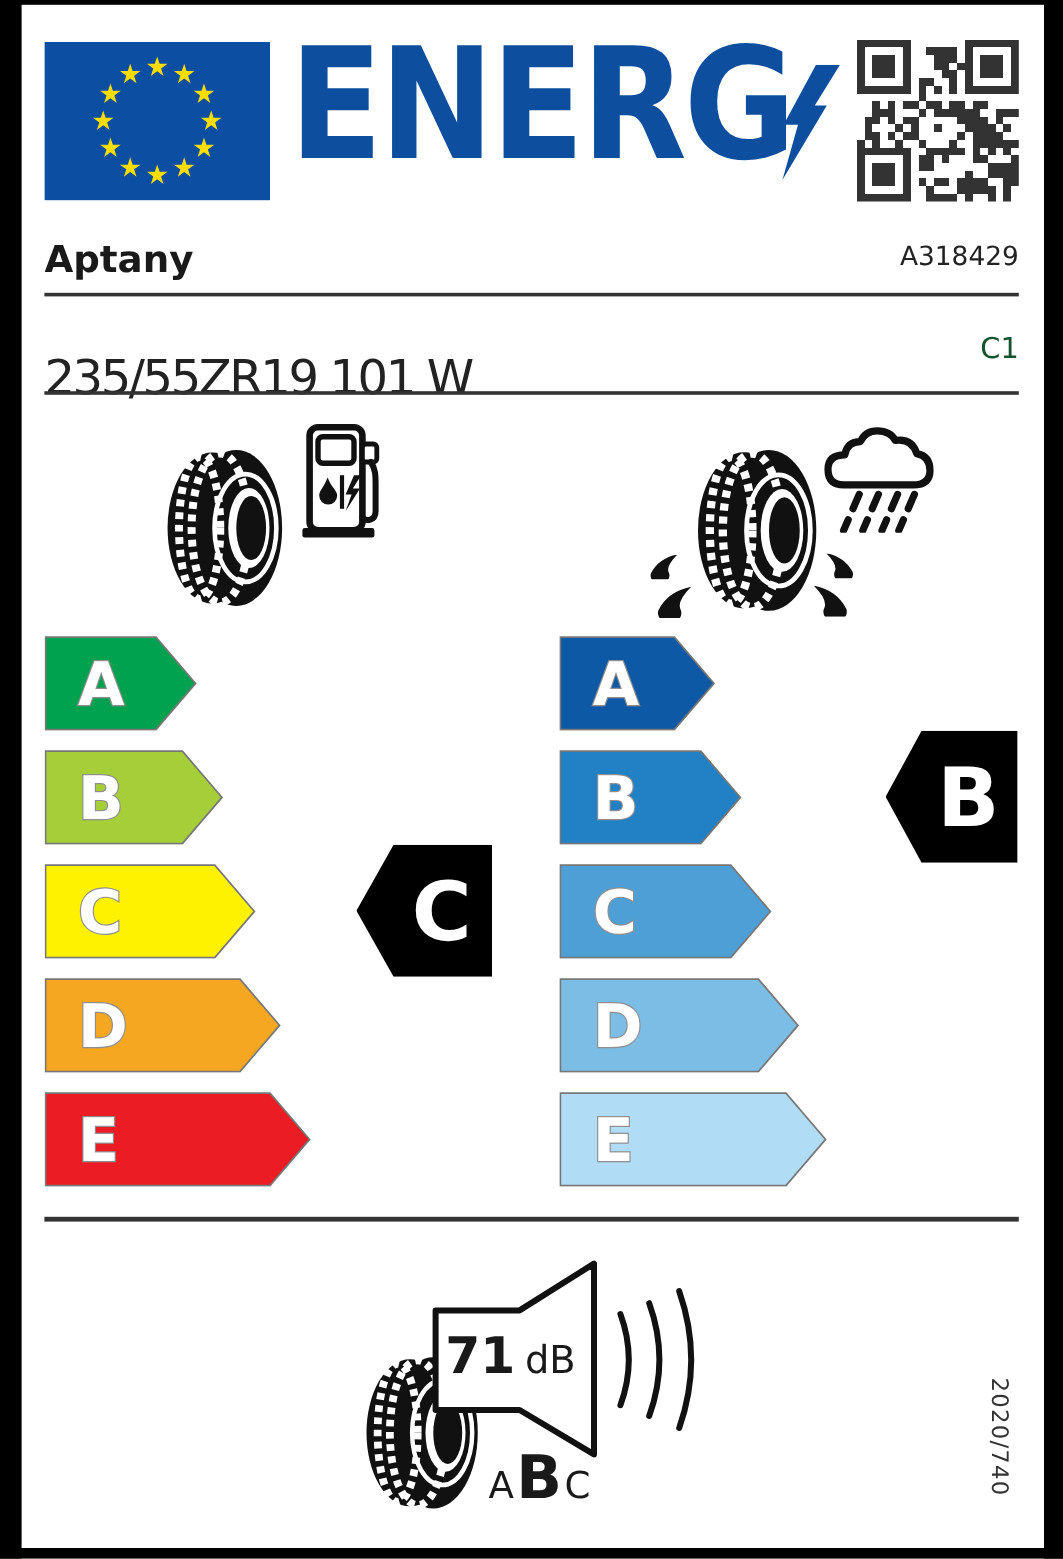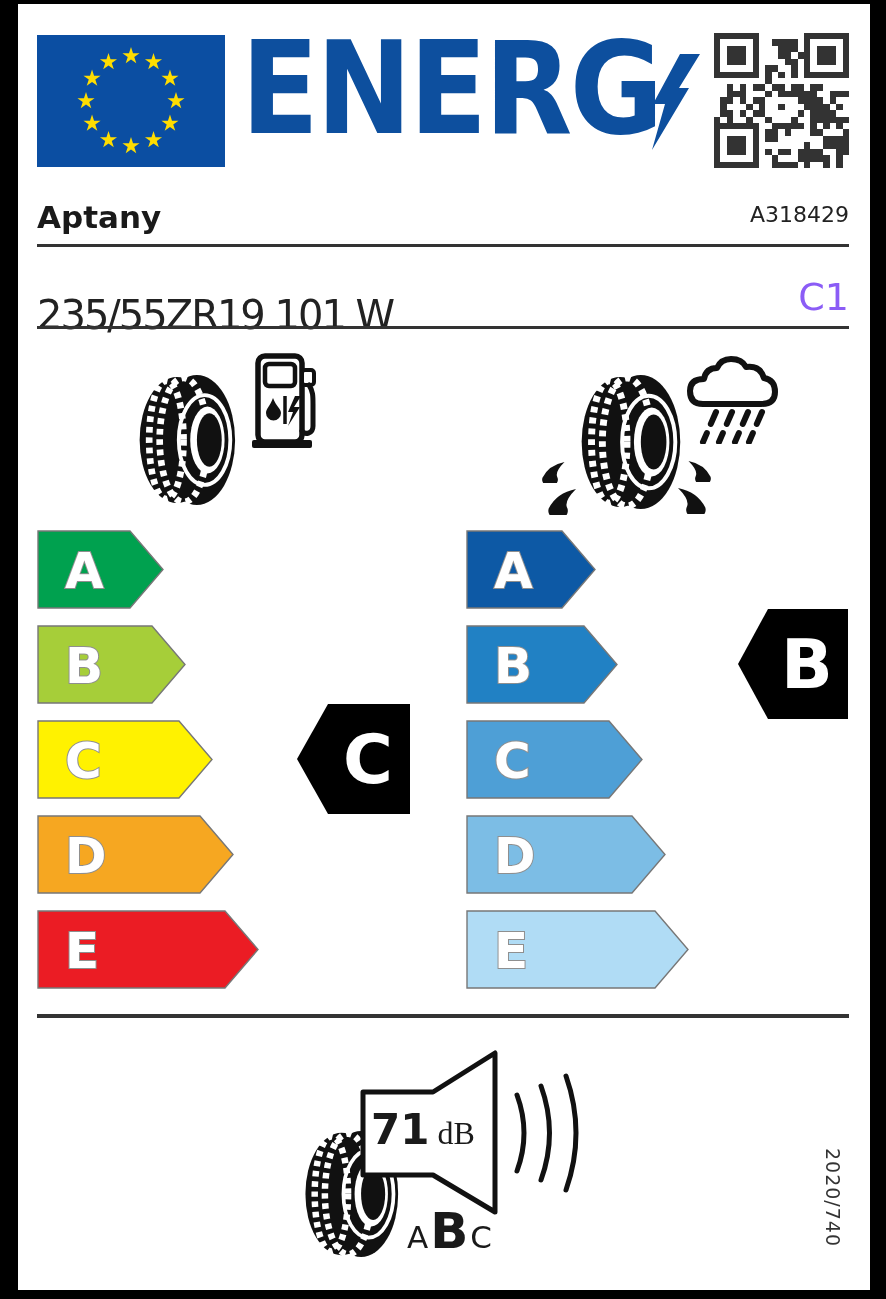--- a/index.html
+++ b/index.html
@@ -23,21 +23,21 @@
     white-space:nowrap;
   }
   .bolt{left:646px;top:54px;}
   .qr{left:714px;top:33px;}
 
   .brand{left:37px;top:202px;font-size:31px;font-weight:bold;line-height:1;}
   .article{right:37px;top:204px;font-size:22px;line-height:1;text-align:right;color:#222;}
   .rule{position:absolute;background:#333;}
   .rule.r1{left:37px;top:244px;width:812px;height:3px;}
   .size{left:37px;top:271px;font-size:40px;letter-spacing:-2px;line-height:1;color:#222;margin-top:24px;}
-  .tclass{right:37px;top:278px;font-size:38px;line-height:1;color:#8b5cf6;}
+  .tclass{right:37px;top:278px;font-size:24px;line-height:1;color:#14532d;}
   .rule.r2{left:37px;top:326px;width:812px;height:3px;}
 
   .divider{left:442px;top:350px;width:3px;height:662px;background:#333;}
   .rule.r3{left:37px;top:1014px;width:812px;height:4px;}
 
   .scale{position:absolute;width:260px;}
   .scale.fuel{left:37px;top:530px;}
   .scale.wet{left:466px;top:530px;}
   .grade-arrow{position:absolute;left:0;}
 
@@ -48,21 +48,21 @@
   }
   .class-letter{
     font-weight:bold;fill:#fff;font-size:68px;text-anchor:middle;
     font-family:"DejaVu Sans","Liberation Sans",sans-serif;
   }
 
   .noise-value{
     left:371px;top:1109px;line-height:1;white-space:nowrap;
   }
   .noise-value .num{font-size:42px;font-weight:bold;}
-  .noise-value .unit{font-size:32px;margin-left:8px;font-family:Liberation Serif, serif;}
+  .noise-value .unit{font-size:32px;margin-left:8px;}
   .noise-classes{
     left:407px;top:1206px;display:flex;align-items:baseline;gap:2px;line-height:1;
   }
   .noise-classes span{font-size:31px;}
   .noise-classes span.hl{font-size:50px;font-weight:bold;}
 
   .regulation{
     left:822px;top:1148px;writing-mode:vertical-rl;font-size:19px;color:#333;
     letter-spacing:1px;line-height:1.1;
   }

